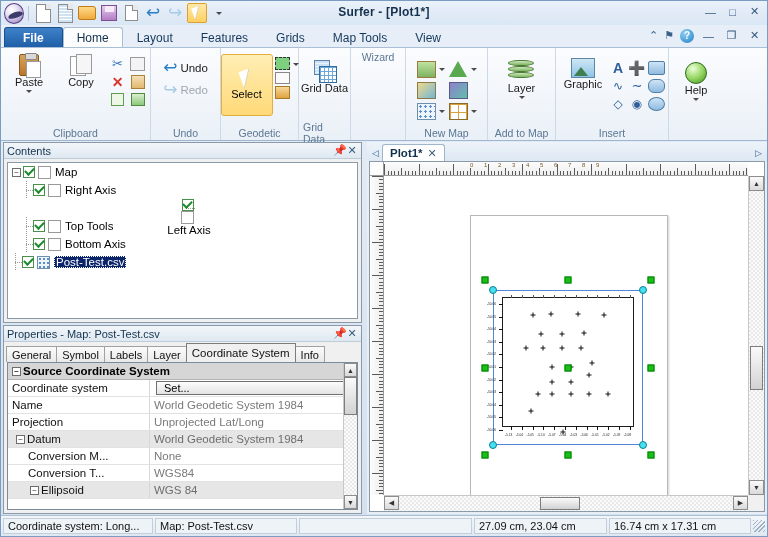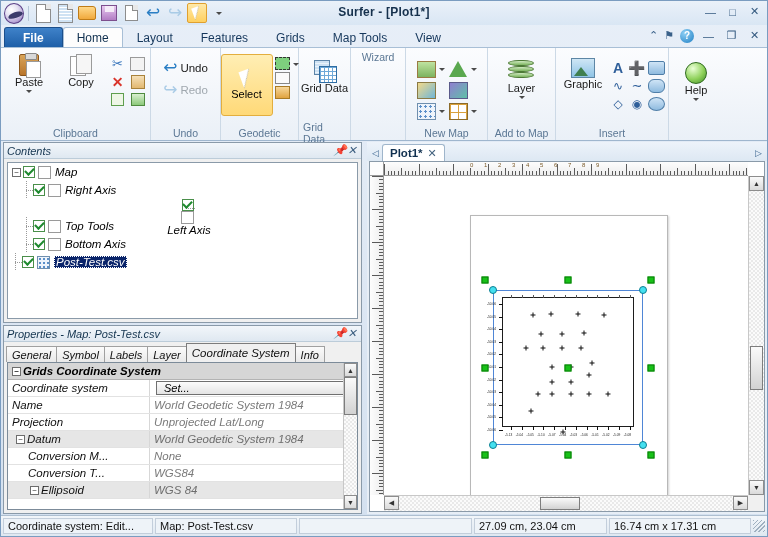--- a/index.html
+++ b/index.html
@@ -125,21 +125,21 @@
      border-left:7px solid transparent;border-right:7px solid transparent;border-bottom:9px solid #3f7f4f;}
   .greenball { width:22px;height:22px;border-radius:50%;
      background:radial-gradient(circle at 35% 28%,#eaffd6,#8ed15a 55%,#3f8a2a 100%);
      border:1px solid #2f6b1f;}
   .shapebtn { width:17px;height:14px;border:1px solid #4f7ea8;border-radius:2px;
      background:linear-gradient(#cfe4f6,#8fbbdf);}
   .insgrid { display:grid; grid-template-columns:repeat(3,18px); grid-auto-rows:17px;
      gap:1px; align-items:center; justify-items:center; padding-top:3px;}
 
   
-  .leftdock { position:absolute; left:0; top:141px; width:363px; bottom:22px;font-style:italic; }
+  .leftdock { position:absolute; left:0; top:141px; width:363px; bottom:22px; }
   .panel { position:absolute; left:2px; right:2px; background:#f0f0f0;
      border:1px solid #8a9aa9; }
   .panel-title { height:16px; display:flex; align-items:center; padding:0 3px;
      background:linear-gradient(#f2f6fa,#dfe8f1); font-size:11px; color:#14344f;
      border-bottom:1px solid #bcccd9;}
   .panel-title .t { flex:1; }
   .ptbtn { width:12px; height:13px; display:flex; align-items:center; justify-content:center;
      color:#3c5f80; font-size:11px; }
   .contents { top:0; height:181px; }
   .tree { position:absolute; left:3px; right:3px; top:19px; bottom:3px;
@@ -510,21 +510,21 @@
         <div class="ptab">General</div>
         <div class="ptab">Symbol</div>
         <div class="ptab">Labels</div>
         <div class="ptab">Layer</div>
         <div class="ptab active">Coordinate System</div>
         <div class="ptab">Info</div>
       </div>
       <div class="grid">
         <div class="ghdr">
           <span class="tog">−</span>
-          <span>Grids Coordinate System</span>
+          <span>Source Coordinate System</span>
         </div>
 
         <div class="grow2">
           <span class="gk">Coordinate system</span>
           <span class="gv">
             <span class="setbtn">Set...</span>
           </span>
         </div>
         <div class="grow2">
           <span class="gk">Name</span>
@@ -911,21 +911,21 @@
       <div class="hsbar">
         <div class="sbbtn" style="position:absolute;left:0;top:0;bottom:0;width:15px;">◀</div>
         <div class="thumb" style="top:1px;bottom:1px;left:156px;height:auto;width:40px;"></div>
         <div class="sbbtn" style="position:absolute;right:0;top:0;bottom:0;width:15px;">▶</div>
       </div>
       <div class="corner"></div>
     </div>
   </div>
 
   <div class="statusbar">
-    <div class="scell" style="width:150px;">Coordinate system: Edit...</div>
+    <div class="scell" style="width:150px;">Coordinate system: Long...</div>
     <div class="scell" style="width:142px;">Map: Post-Test.csv</div>
     <div class="scell" style="flex:1;"></div>
     <div class="scell" style="width:133px;">27.09 cm, 23.04 cm</div>
     <div class="scell" style="width:142px;">16.74 cm x 17.31 cm</div>
     <div class="sgrip"></div>
   </div>
 
 </div>
 
 </body></html>

